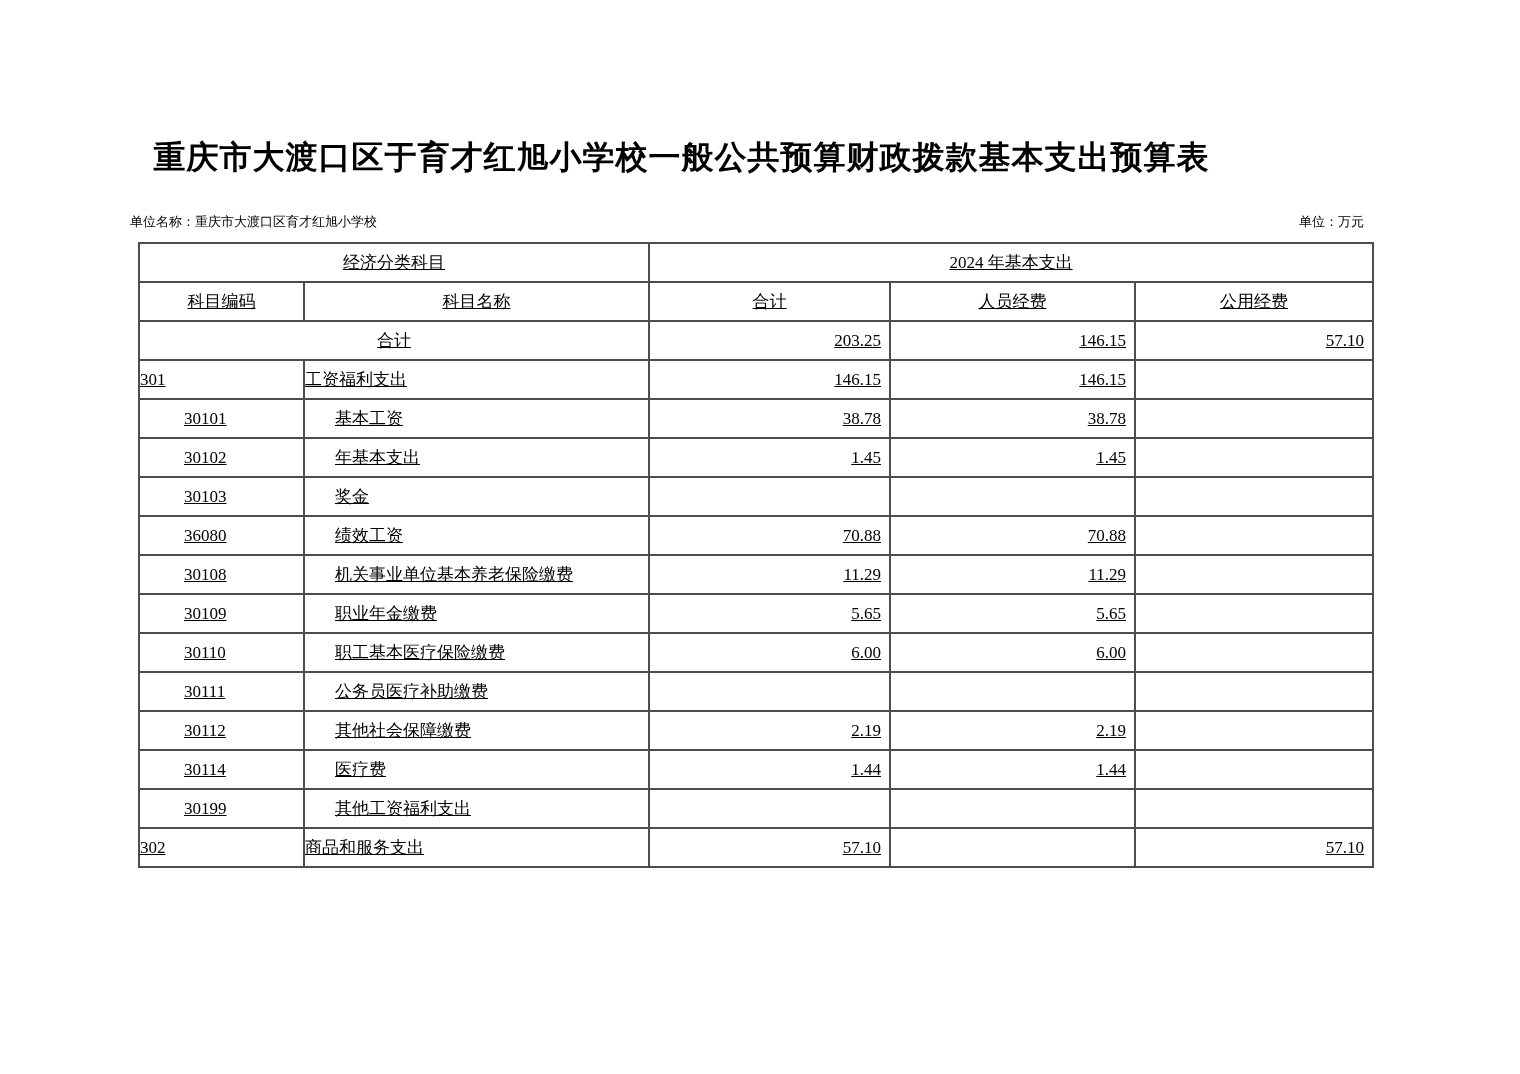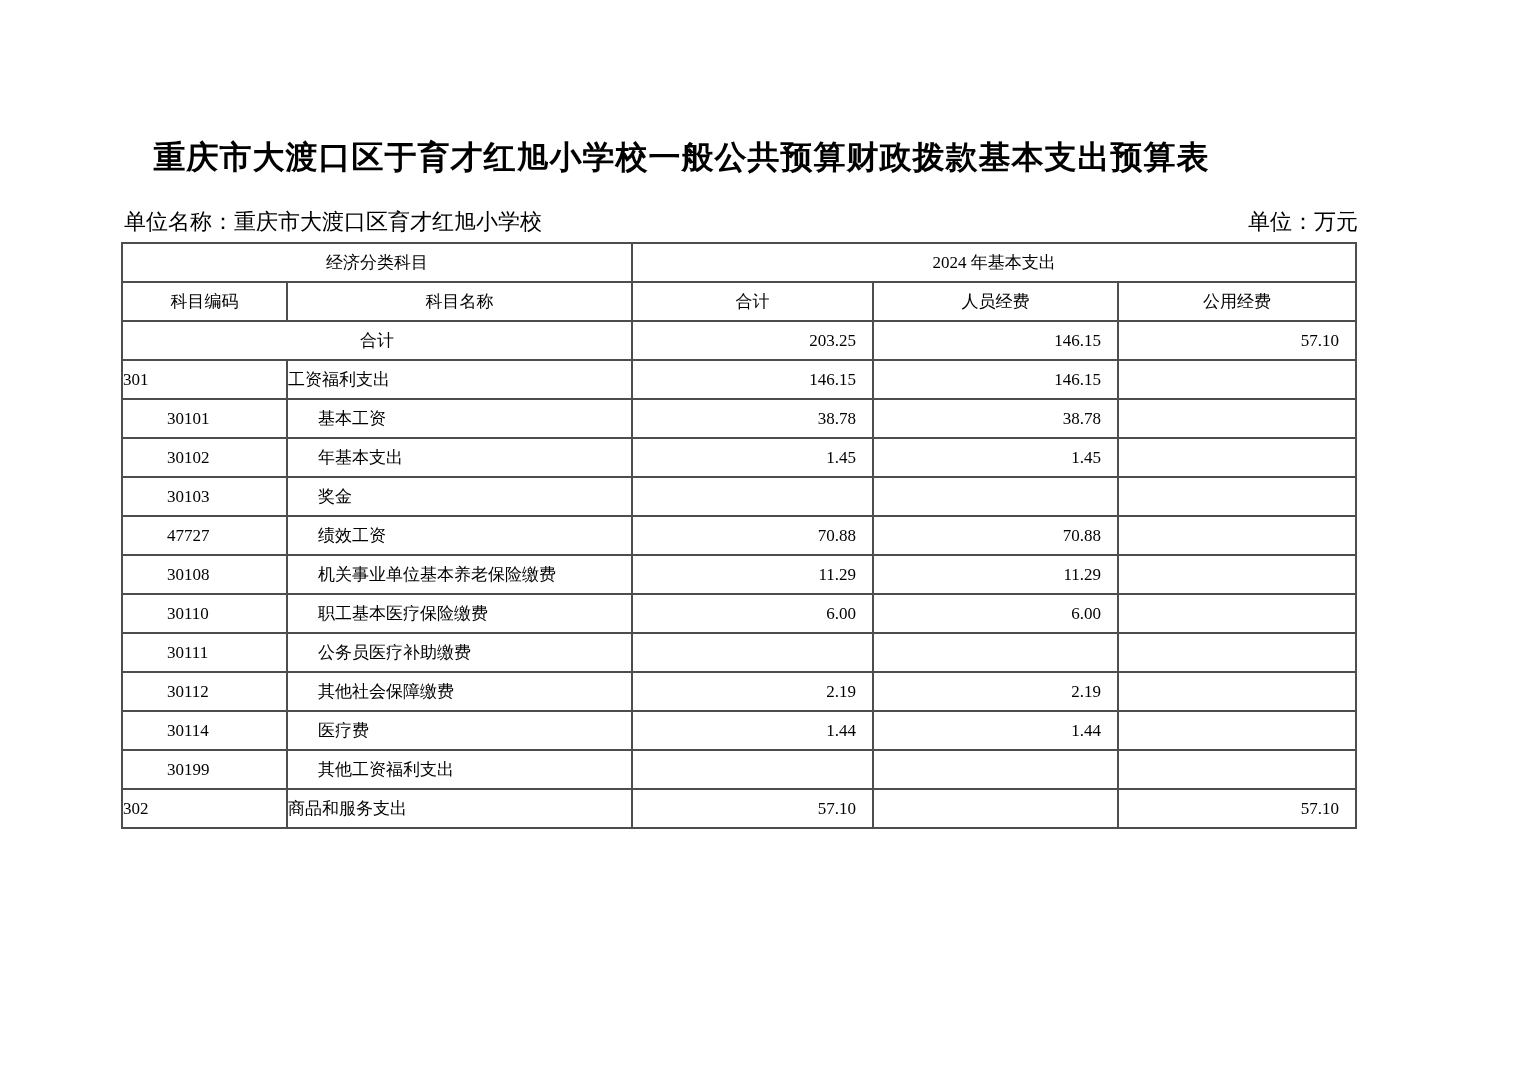--- a/index.html
+++ b/index.html
@@ -22,50 +22,51 @@
     font-size: 32px;
     line-height: 48px;
     font-weight: bold;
     letter-spacing: 1px;
     font-family: "Liberation Sans", "DejaVu Sans", sans-serif;
     color: #000;
   }
   .meta-line {
     position: absolute;
     top: 209px;
-    left: 124px;
+    left: 130px;
     width: 1234px;
     display: flex;
     justify-content: space-between;
     align-items: flex-end;
-    font-size: 22px;
+    font-size: 13px;
     line-height: 26px;
   }
   table.budget-table {
     position: absolute;
-    left: 121px;
+    left: 138px;
     top: 242px;
     width: 1234px;
     border-collapse: collapse;
     table-layout: fixed;
     font-size: 17px;
     border: 2px solid #2e2e2e;
+    text-decoration: underline;
   }
   .budget-table td {
     border: 2px solid #4d4d4d;
     height: 39px;
     padding: 0;
     vertical-align: middle;
     white-space: nowrap;
     overflow: hidden;
   }
   .budget-table tr.group-head td,
   .budget-table tr.col-head td { text-align: center; }
   .budget-table td.center { text-align: center; }
-  .budget-table td.num { text-align: right; padding-right: 16px; }
+  .budget-table td.num { text-align: right; padding-right: 8px; }
   .budget-table td.code { text-align: left; }
   .budget-table td.name { text-align: left; padding-left: 0; }
   .budget-table tr.indent td.code { padding-left: 44px; }
   .budget-table tr.indent td.name { padding-left: 30px; }
 </style>
 </head>
 <body>
 
 <div class="doc-title">重庆市大渡口区于育才红旭小学校一般公共预算财政拨款基本支出预算表</div>
 
@@ -122,31 +123,38 @@
     <td class="num"></td>
   </tr>
       <tr class="indent">
     <td class="code">30103</td>
     <td class="name">奖金</td>
     <td class="num"></td>
     <td class="num"></td>
     <td class="num"></td>
   </tr>
       <tr class="indent">
-    <td class="code">47727</td>
+    <td class="code">36080</td>
     <td class="name">绩效工资</td>
     <td class="num">70.88</td>
     <td class="num">70.88</td>
     <td class="num"></td>
   </tr>
       <tr class="indent">
     <td class="code">30108</td>
     <td class="name">机关事业单位基本养老保险缴费</td>
     <td class="num">11.29</td>
     <td class="num">11.29</td>
+    <td class="num"></td>
+  </tr>
+      <tr class="indent">
+    <td class="code">30109</td>
+    <td class="name">职业年金缴费</td>
+    <td class="num">5.65</td>
+    <td class="num">5.65</td>
     <td class="num"></td>
   </tr>
       <tr class="indent">
     <td class="code">30110</td>
     <td class="name">职工基本医疗保险缴费</td>
     <td class="num">6.00</td>
     <td class="num">6.00</td>
     <td class="num"></td>
   </tr>
       <tr class="indent">

